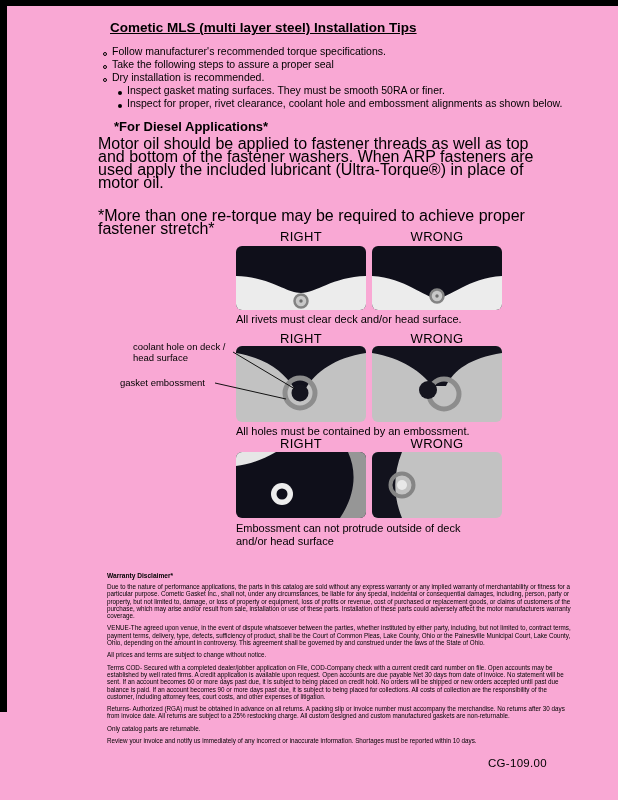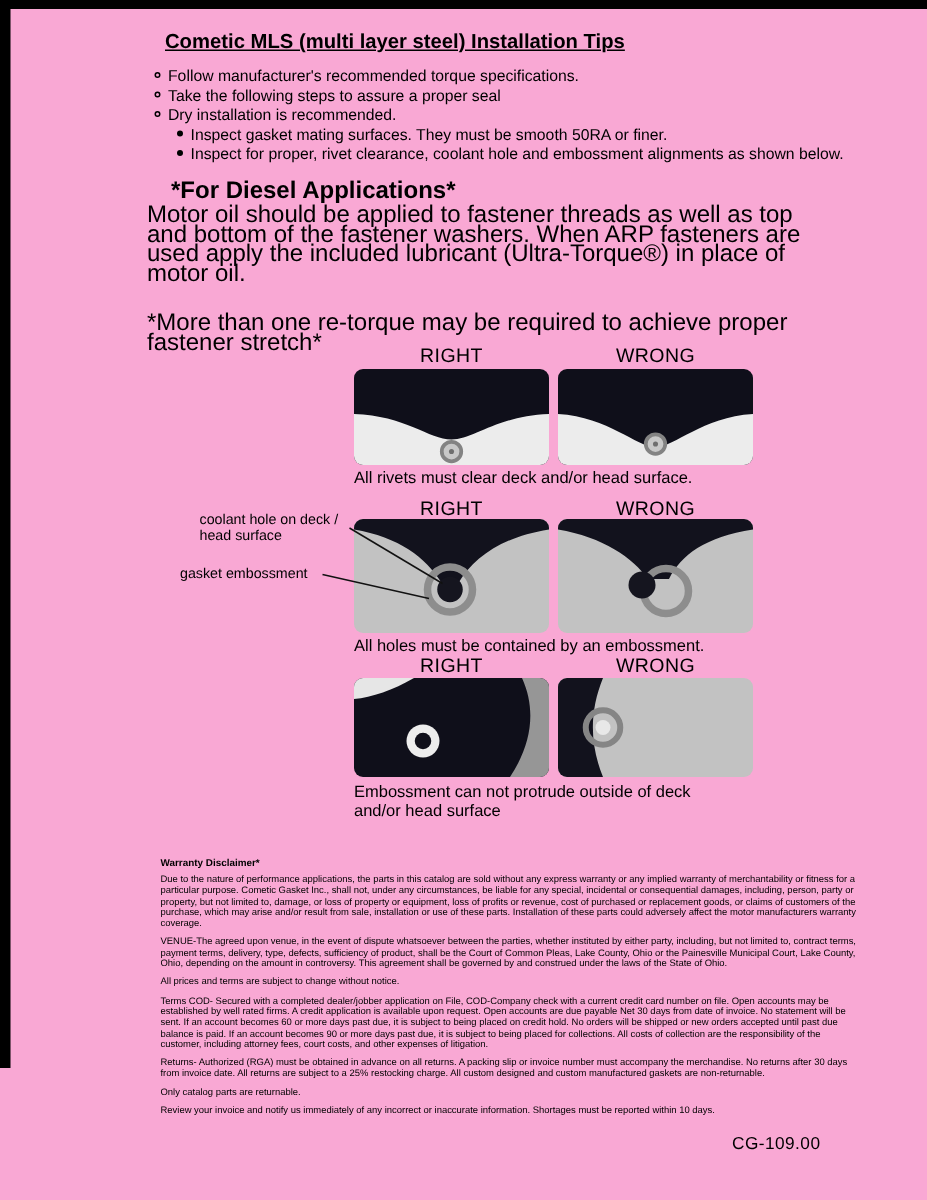--- a/index.html
+++ b/index.html
@@ -7,25 +7,25 @@
   .page {
     position:relative; width:618px; height:800px; background:#f9a8d4;
     font-family:"Liberation Sans", sans-serif; color:#000; overflow:hidden;
     margin:0 auto;
   }
   .abs { position:absolute; }
   .border-top { left:0; top:0; width:618px; height:6px; background:#000; }
   .border-left { left:0; top:0; width:7px; height:712px; background:#000; }
   .title { left:110px; top:20px; font-size:13.5px; font-weight:bold; text-decoration:underline; }
   .tips { left:103px; top:45px; width:470px; font-size:10.5px; line-height:13px; }
-  .tip-line { display:flex; align-items:center; }
+  .tip-line { display:flex; align-items:flex-end; }
   .tip-sub { padding-left:15px; }
   .b-open { display:inline-block; width:4px; height:4px; border:1px solid #000; border-radius:50%; margin-right:5px; flex:none; position:relative; top:-2px; }
   .b-fill { display:inline-block; width:4px; height:4px; background:#000; border-radius:50%; margin-right:5px; flex:none; position:relative; top:-2px; }
-  .diesel-h { left:114px; top:119px; font-size:16px; font-weight:bold; }
+  .diesel-h { left:114px; top:119px; font-size:13px; font-weight:bold; }
   .para { left:98px; width:452px; font-size:16px; line-height:13px; }
   .p1 { top:137px; }
   .p2 { top:169px; }
   .note { top:209px; }
   .col-label { width:130px; text-align:center; font-size:13px; letter-spacing:0.3px; }
   .img-wrap { width:130px; border-radius:6px; overflow:hidden; line-height:0; }
   .caption { font-size:11px; line-height:12.5px; }
   .annot { font-size:9.5px; line-height:11px; }
   .disclaimer { left:107px; top:572px; width:465px; }
   .disclaimer h3 { font-size:6.6px; margin-bottom:4px; }

